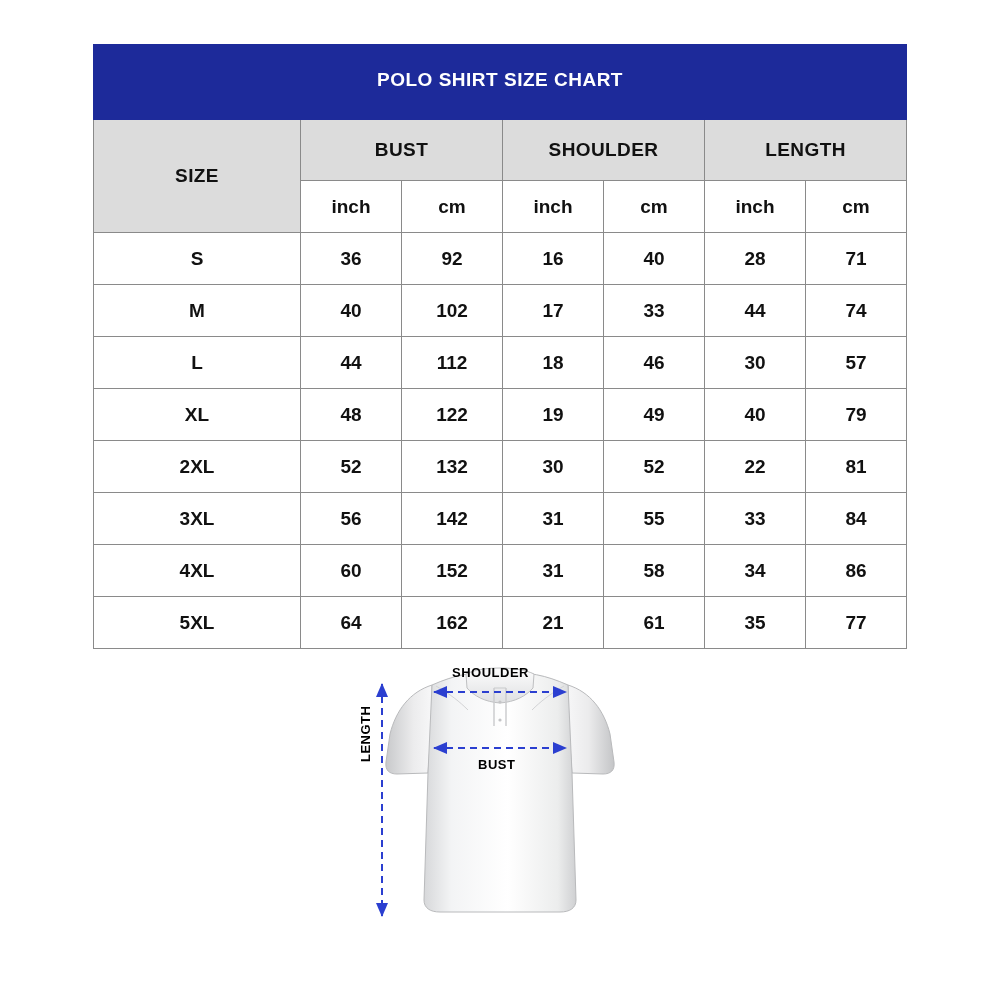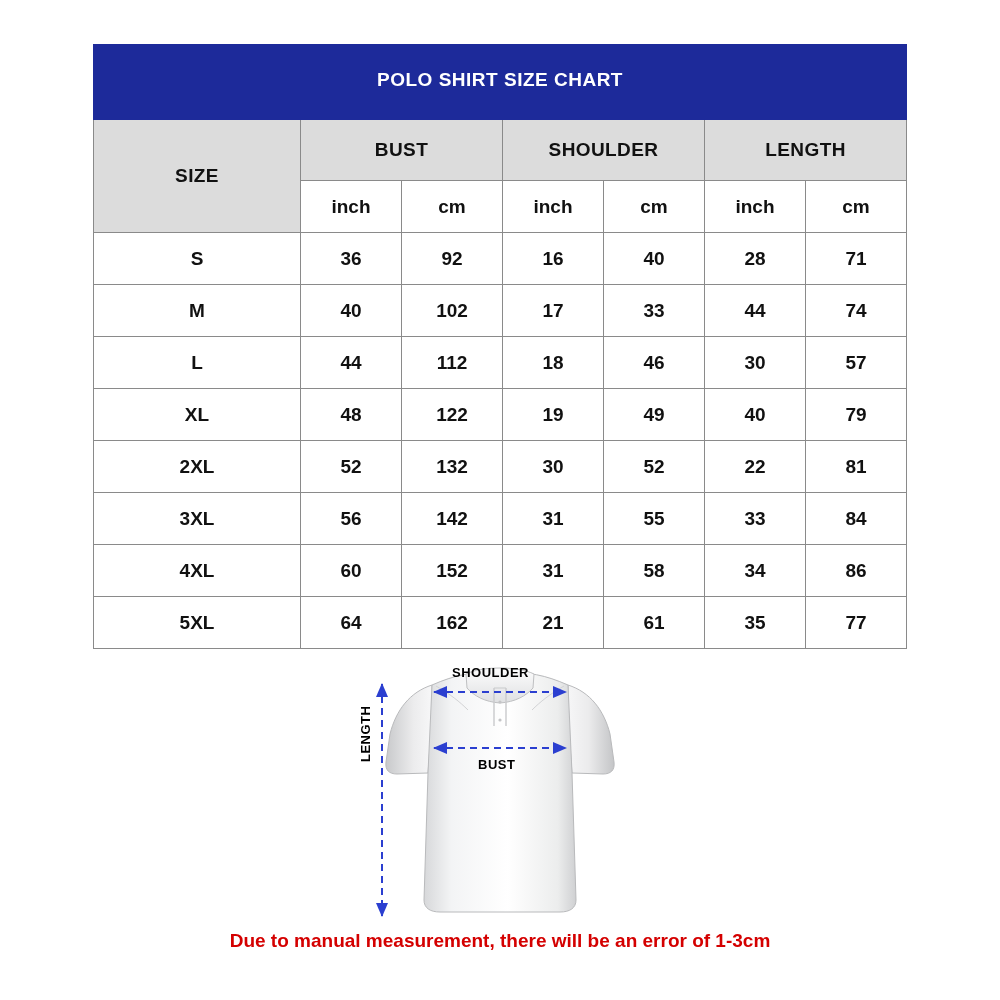--- a/index.html
+++ b/index.html
@@ -299,15 +299,14 @@
       <g>
         <line x1="382" y1="54" x2="382" y2="286" stroke="#2b3fd0" stroke-width="2" stroke-dasharray="7,5" marker-start="url(#arrowStart)" marker-end="url(#arrowEnd)"></line>
       </g>
     </svg>
   </div>
 
   <div class="dim-label label-shoulder">SHOULDER</div>
   <div class="dim-label label-bust">BUST</div>
   <div class="dim-label label-length">LENGTH</div>
 
-  <div class="note">Due to manual measurement, there will be an error of 1-3cm</div>
 
 </div>
 
 </body></html>

